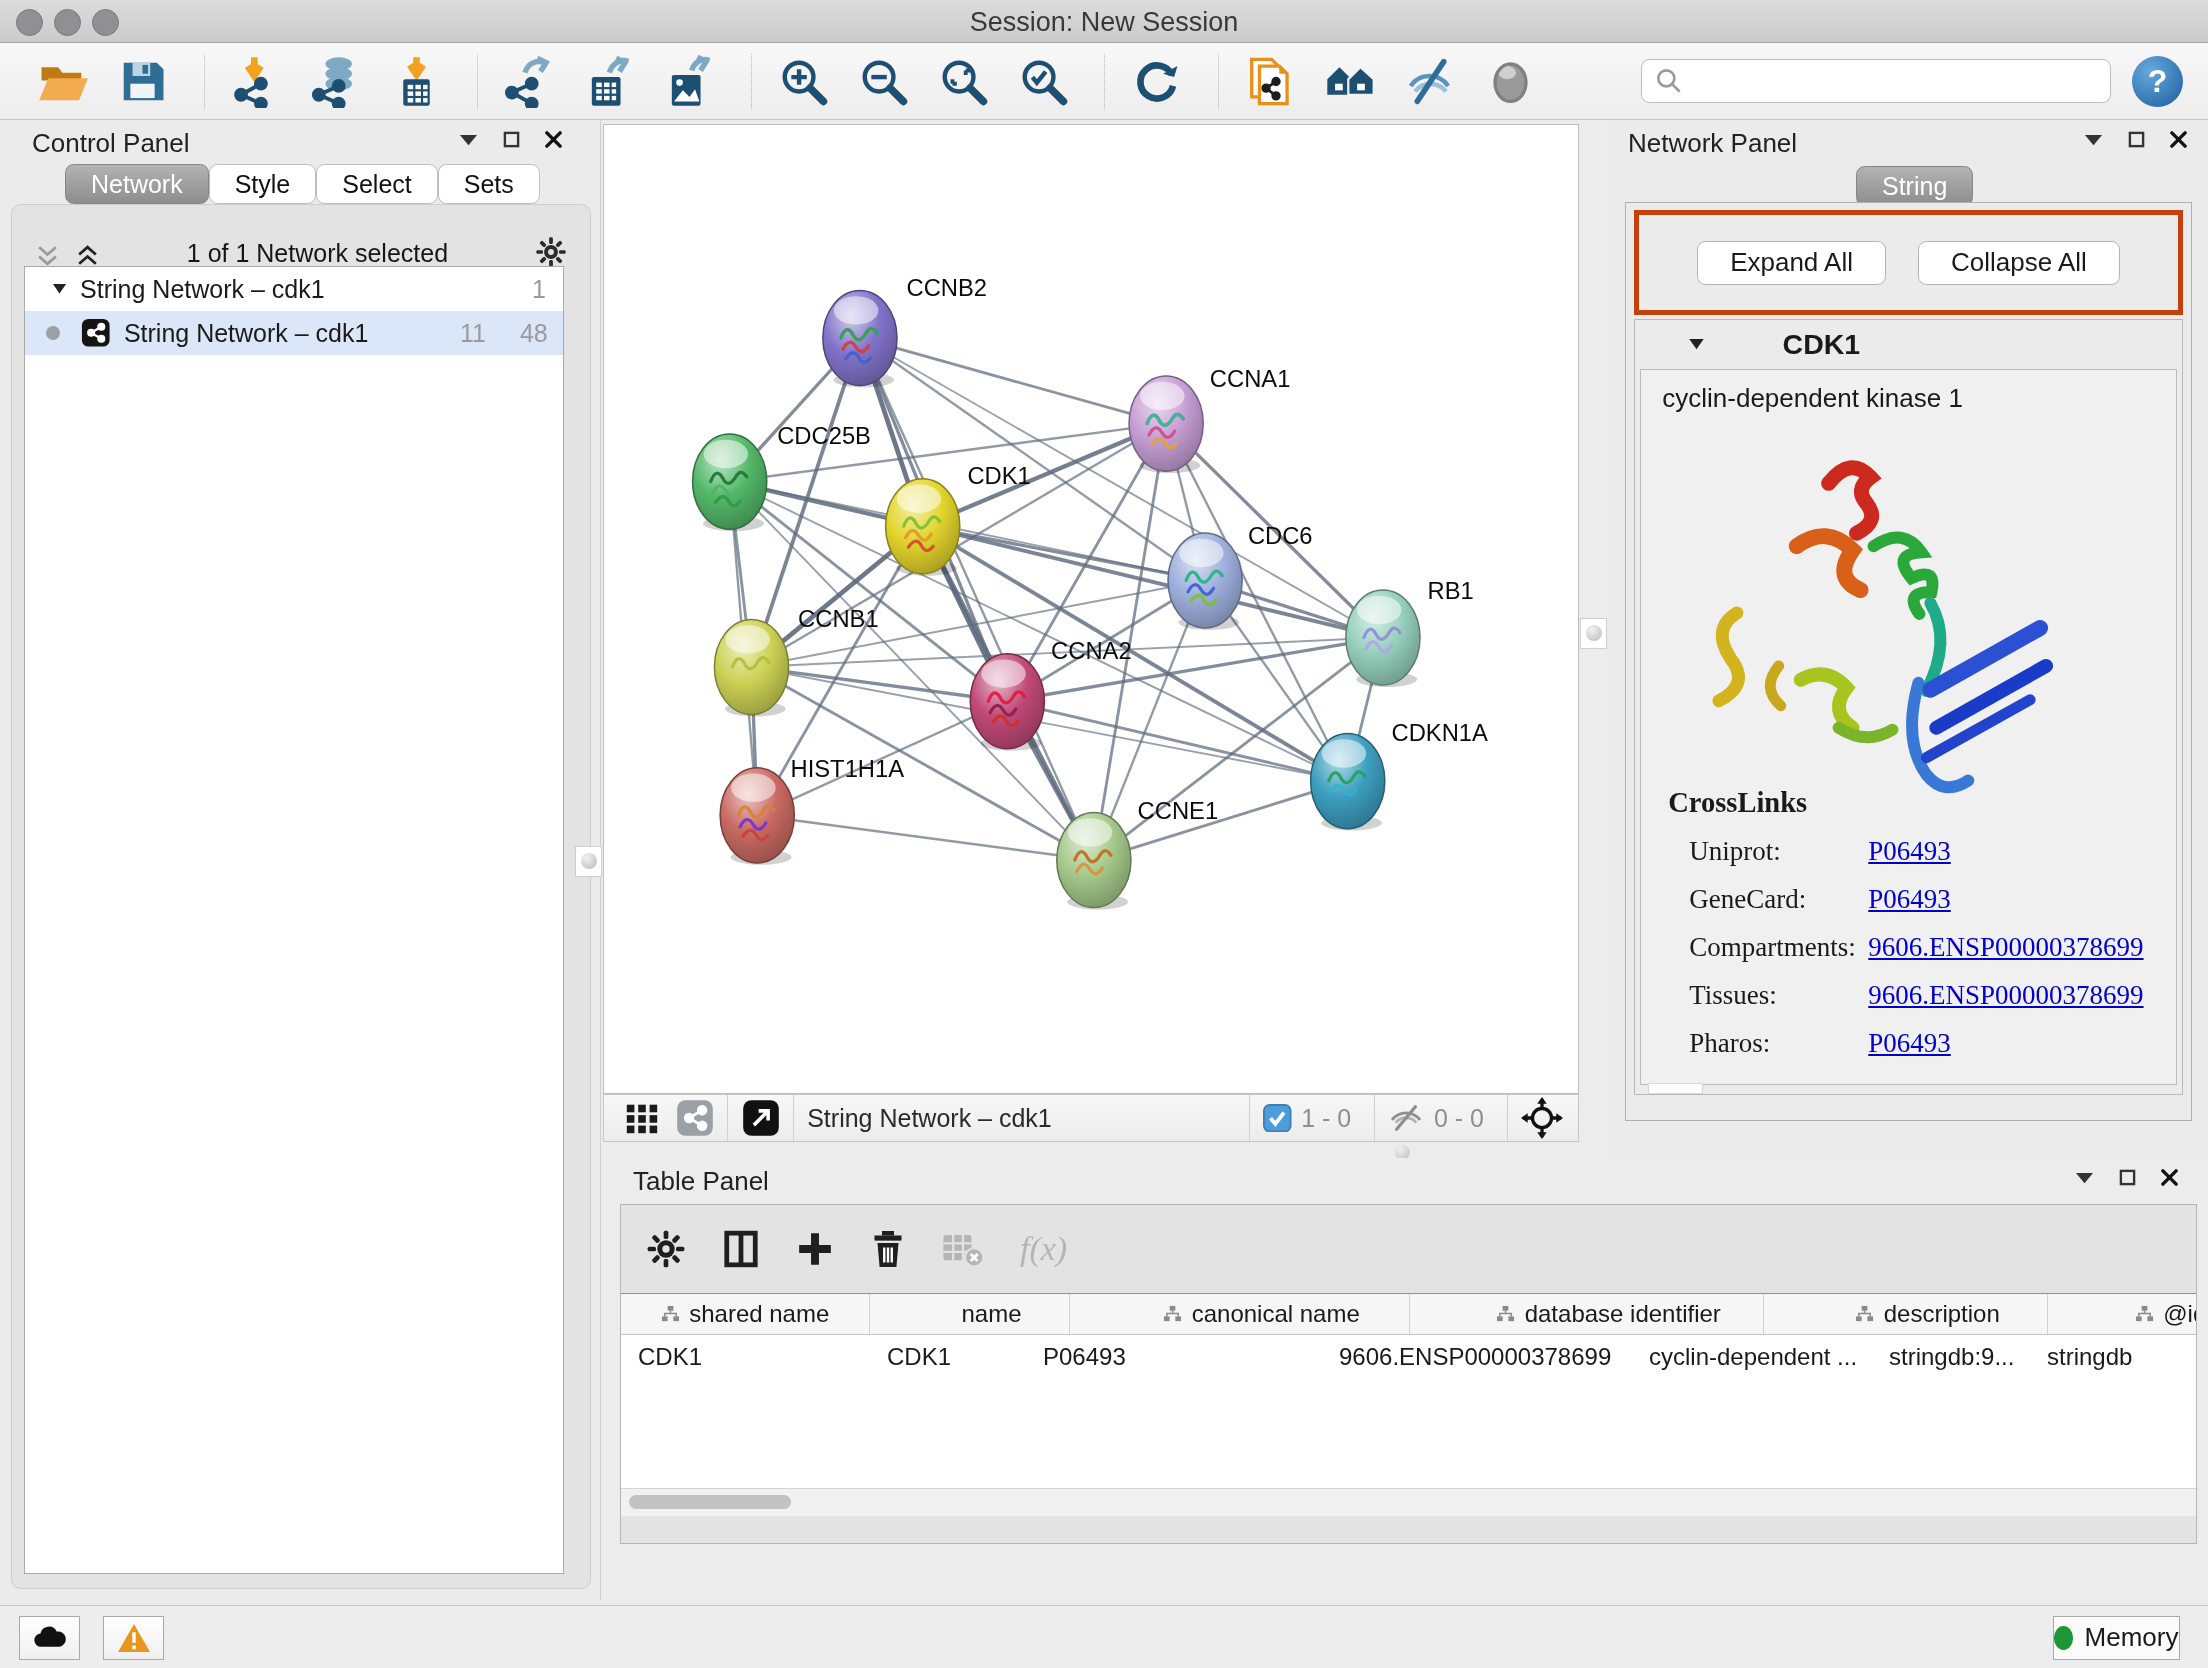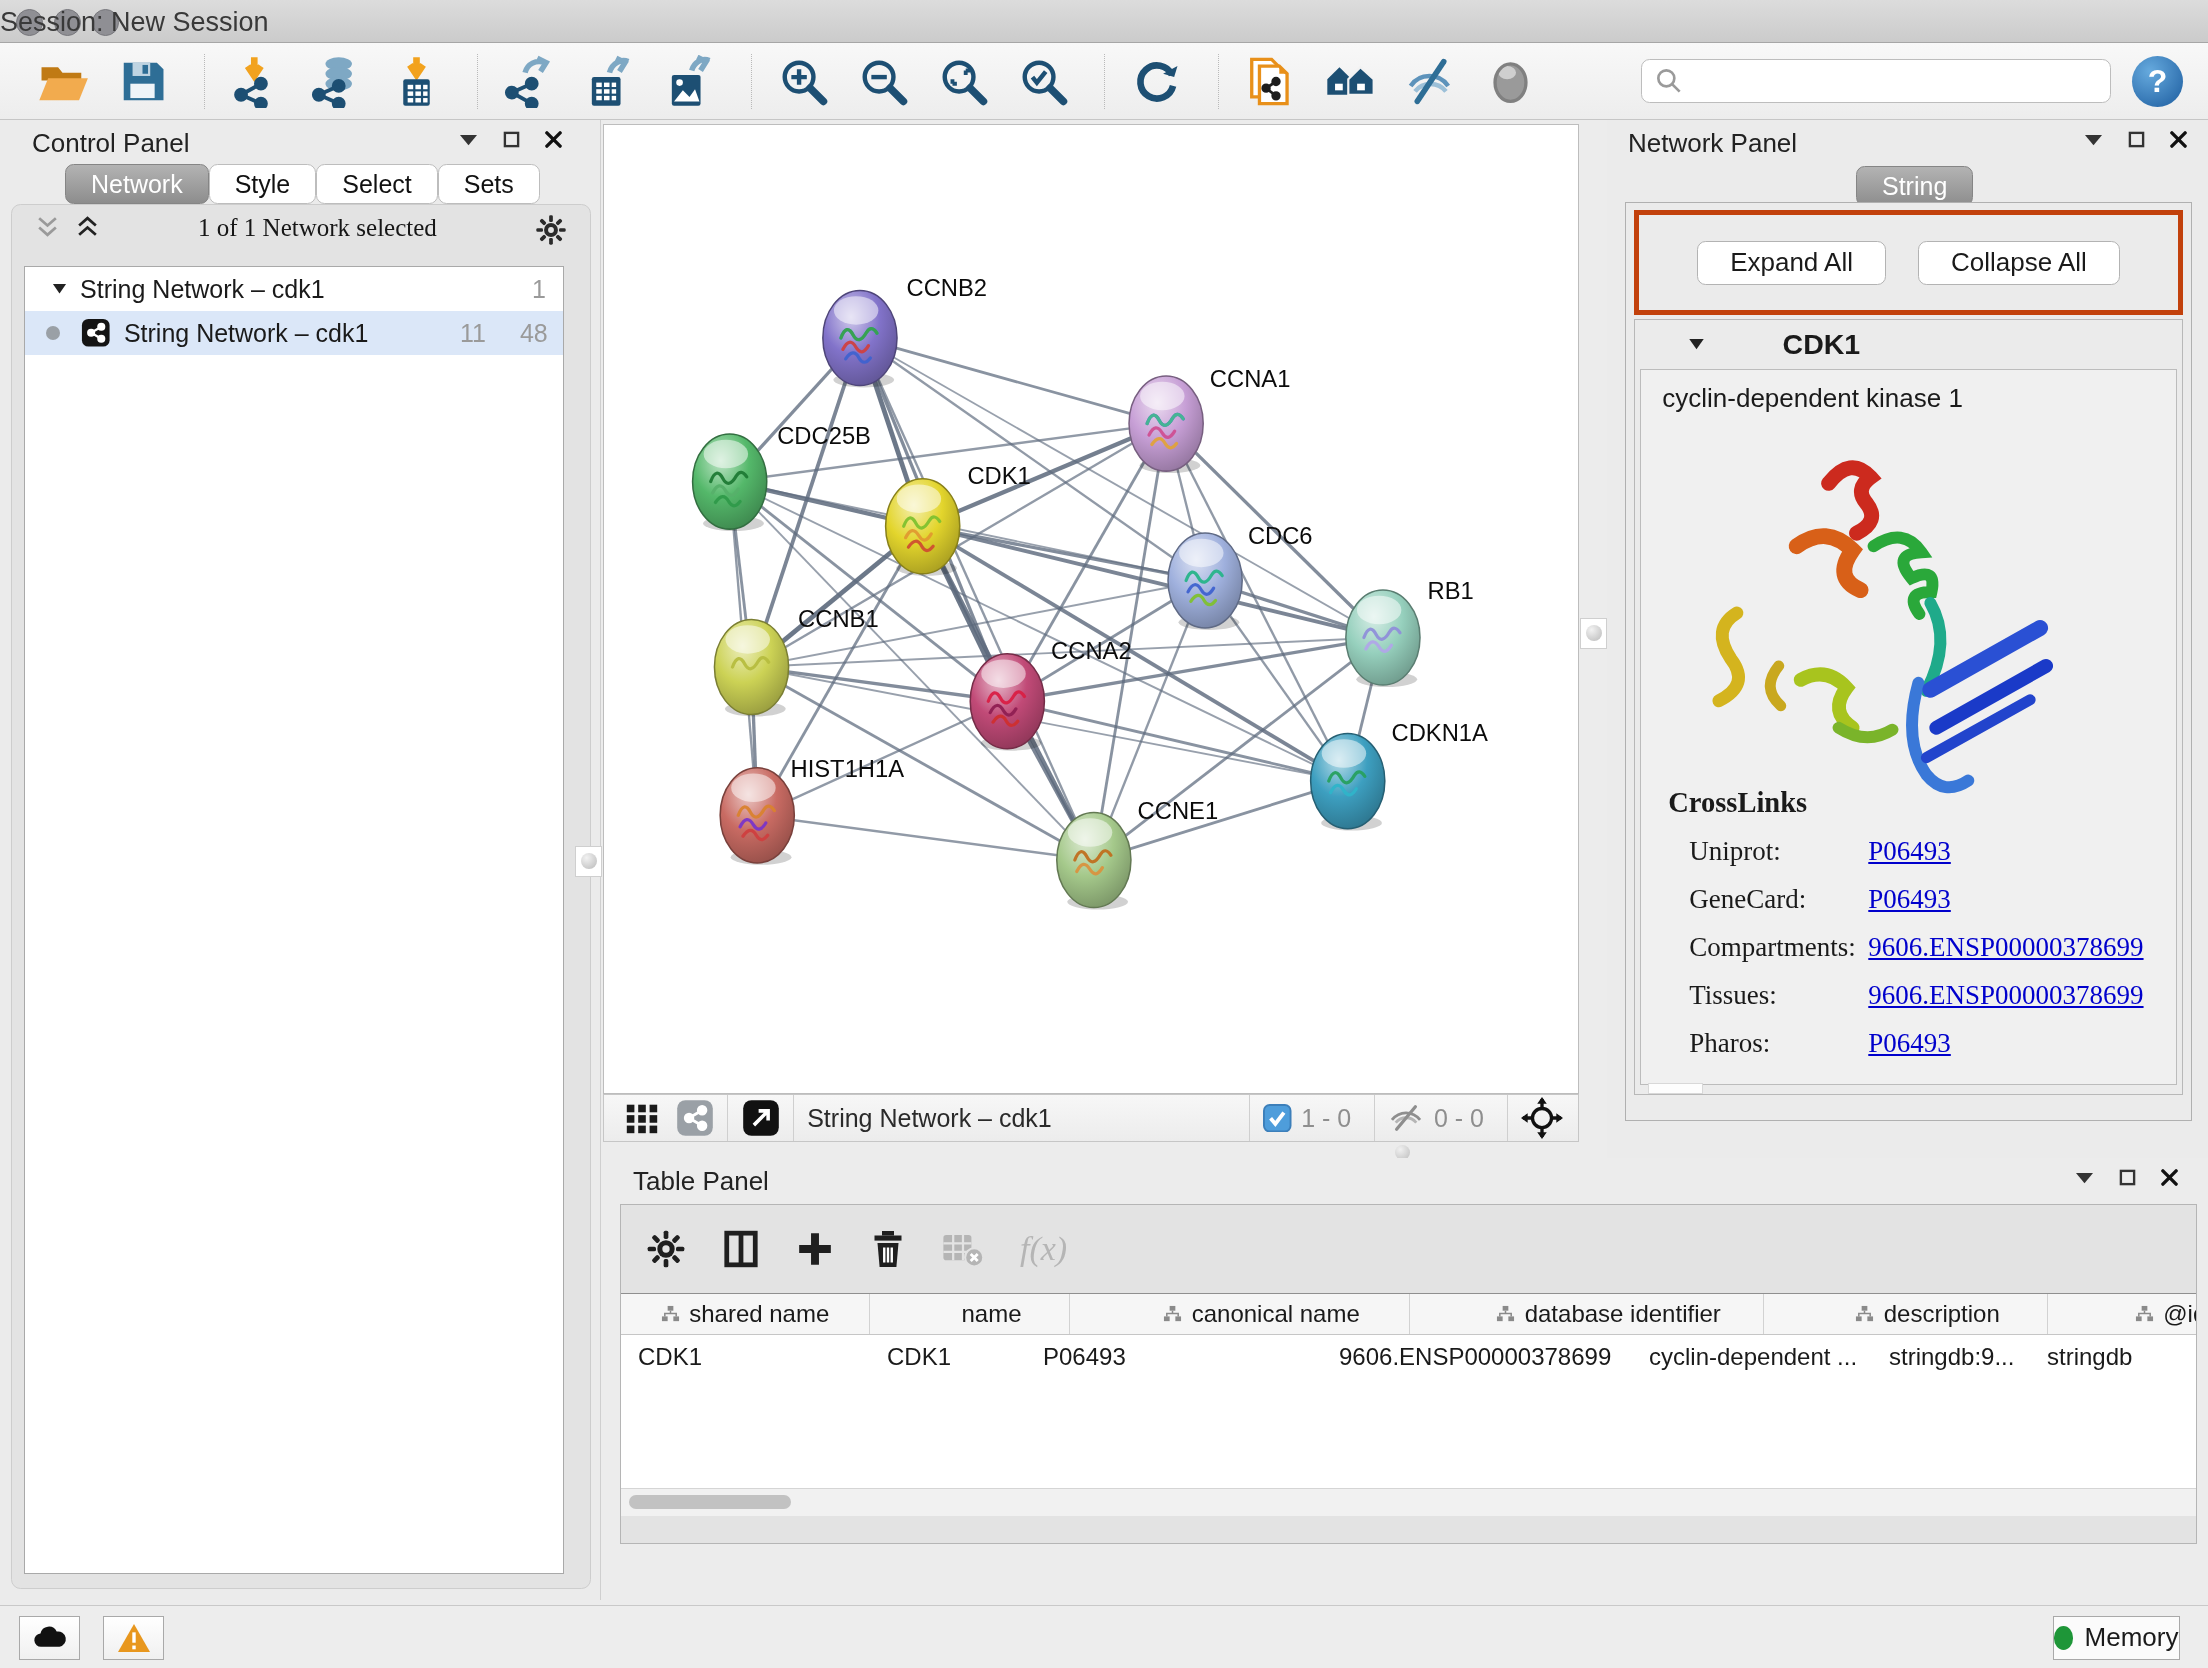--- a/index.html
+++ b/index.html
@@ -3,21 +3,21 @@
 <meta charset="utf-8">
 <style>
   html,body{margin:0;padding:0;width:2208px;height:1668px;overflow:hidden;
     font-family:"Liberation Sans",sans-serif;background:#ececec;color:#1a1a1a;}
   .abs{position:absolute;}
   
   #titlebar{left:0;top:0;width:2208px;height:42px;
     background:linear-gradient(#dcdcdc,#cbcbcb);border-bottom:1px solid #a6a6a6;}
   .traffic{position:absolute;top:8.6px;width:25px;height:25px;border-radius:50%;
     background:#8f8f94;border:1px solid #77777c;}
-  #win-title{position:absolute;left:0;right:0;top:6.7px;text-align:left;
+  #win-title{position:absolute;left:0;right:0;top:6.7px;text-align:center;
     font-size:27px;color:#393939;}
   
   #toolbar{left:0;top:43px;width:2208px;height:77px;
     background:linear-gradient(#f8f8f8,#ededed);border-bottom:1px solid #c6c6c6;
     display:flex;align-items:center;padding-left:36px;box-sizing:border-box;}
   .tb-ic{width:53px;height:53px;margin-right:27px;flex:0 0 auto;cursor:pointer;}
   .tb-sep{width:0;border-left:1.9px dotted #b9b9b9;height:55px;margin:0 25px 0 7.6px;flex:0 0 auto;}
   #search-wrap{margin-left:auto;width:468px;height:42px;background:#fff;
     border:1px solid #bdbdbd;border-radius:8.6px;display:flex;align-items:center;flex:0 0 auto;}
   #search-input{border:none;outline:none;flex:1;font-size:24px;background:transparent;height:34px;}
@@ -30,21 +30,21 @@
   .seg{height:40px;border-radius:8.6px;border:1px solid #bdbdbd;background:#fff;
     font-size:25px;color:#111;display:inline-flex;align-items:center;justify-content:center;
     padding:0 25px;cursor:pointer;box-sizing:border-box;}
   .seg.sel{background:linear-gradient(#b3b3b3,#8d8d8d);color:#fff;border-color:#858585;}
   
   #control-panel{left:0;top:120px;width:601px;height:1480px;background:#ebebeb;
     border-right:1.9px solid #cfcfcf;box-sizing:border-box;}
   #cp-tabs{position:absolute;left:65px;top:44px;display:flex;}
   #cp-tree-wrap{position:absolute;left:11.4px;top:84px;right:9.5px;bottom:11.4px;
     background:#e3e3e3;border:1px solid #cdcdcd;border-radius:9.5px;}
-  #cp-subhead{position:absolute;left:13.3px;top:9px;right:13.3px;height:38px;display:flex;align-items:flex-start;font-family:Liberation Serif, serif;}
+  #cp-subhead{position:absolute;left:13.3px;top:25px;right:13.3px;height:38px;display:flex;align-items:flex-end;}
   #cp-substatus{flex:1;text-align:center;font-size:25px;color:#161616;}
   #cp-list{position:absolute;left:11.4px;top:61px;width:538px;bottom:13.3px;background:#fff;
     border:1px solid #a9a9a9;overflow:hidden;}
   .tree-row{height:44px;display:flex;align-items:center;font-size:25px;}
   .tree-row .grow{flex:1;}
   .cnt{color:#9a9a9a;font-size:25px;}
   #tree-child{background:#dbe7f8;}
   
   #canvas{left:603px;top:124px;width:976px;height:970px;background:#fff;
     border:1px solid #bdbdbd;box-sizing:border-box;}

